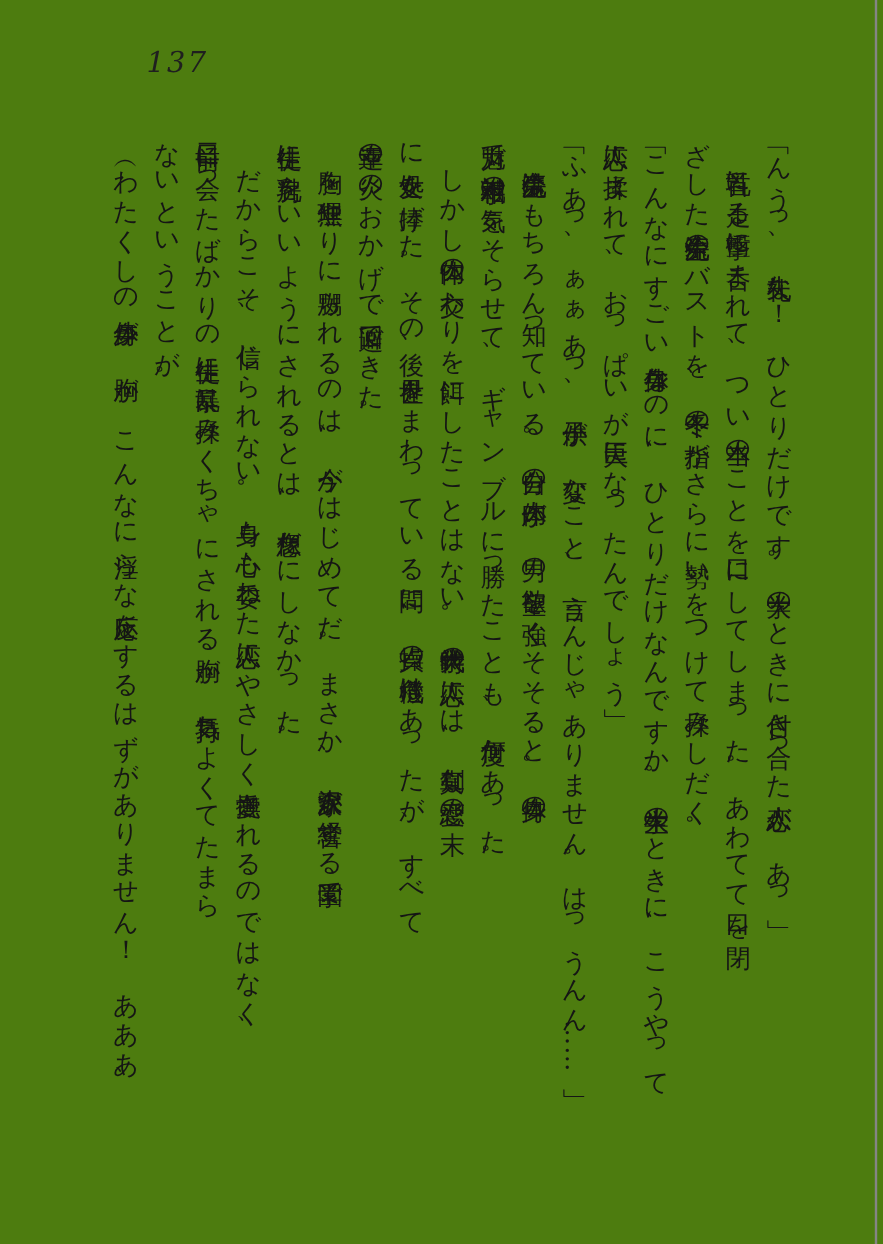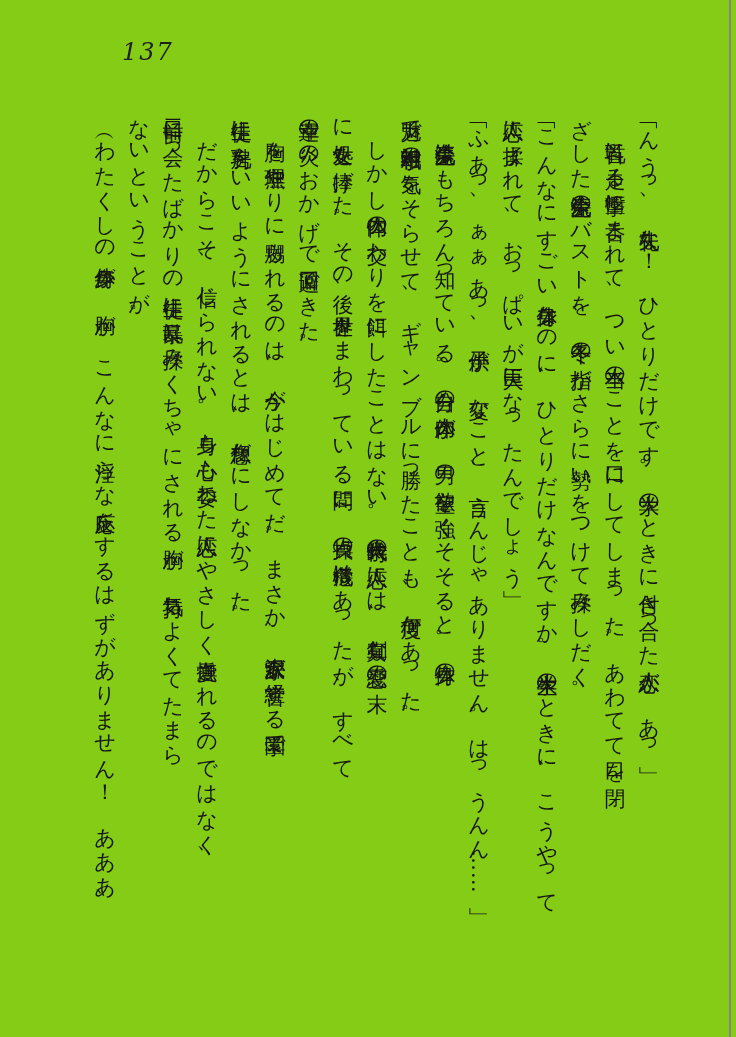--- a/index.html
+++ b/index.html
@@ -47,21 +47,21 @@
     position: absolute;
     top: 0;
     left: 729px;
     width: 2px;
     height: 1037px;
   }
 </style>
 </head>
 <body>
 
-<div class="page" style="background: #84cc16;">
+<div class="page" style="background: #4d7c0f;">
   <div class="page-number">137</div>
 
   <div class="text-block" style="color: rgb(21, 21, 21);">
       <div class="text-line indent-half">「んうっ、失礼な！　ひとりだけです。大学のときに付き合った恋人が、あっ」</div>
       <div class="text-line indent-full">乳首に走る衝撃に呑まれて、つい本当のことを口にしてしまった。あわてて口を閉</div>
       <div class="text-line indent-none">ざした流奈先生のバストを、千冬の指がさらに勢いをつけて揉みしだく。</div>
       <div class="text-line indent-half">「こんなにすごい身体なのに、ひとりだけなんですか。大学生のときに、こうやって</div>
       <div class="text-line indent-none">恋人に揉まれて、おっぱいが巨大になったんでしょう」</div>
       <div class="text-line indent-half">「ふあっ、ぁぁあっ、子供が、変なこと、言うんじゃありません。はっうんん……」</div>
       <div class="text-line indent-full">流奈先生はもちろん知っている。自分の肉体が、男の欲望を強くそそると。身体の</div>

